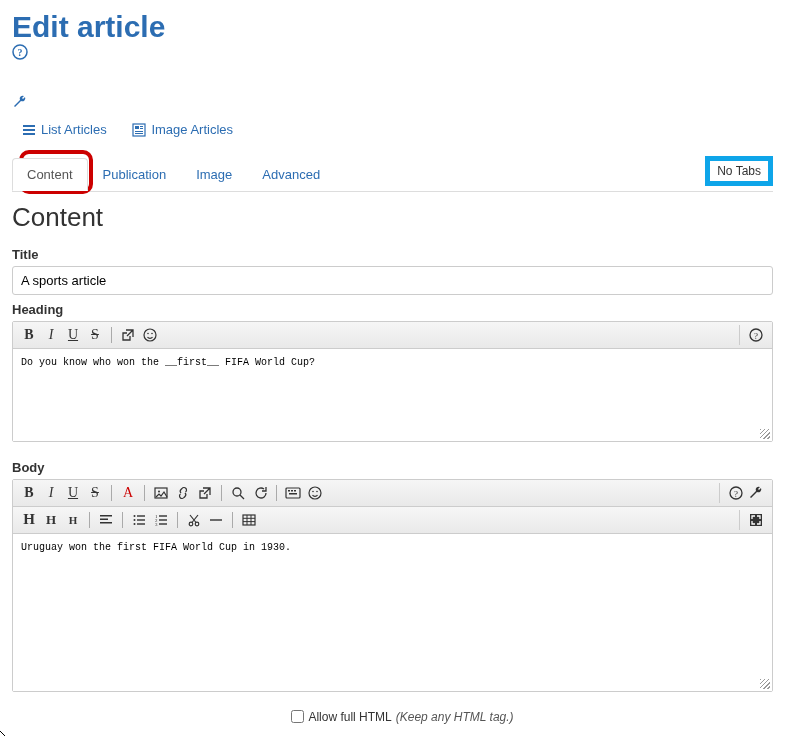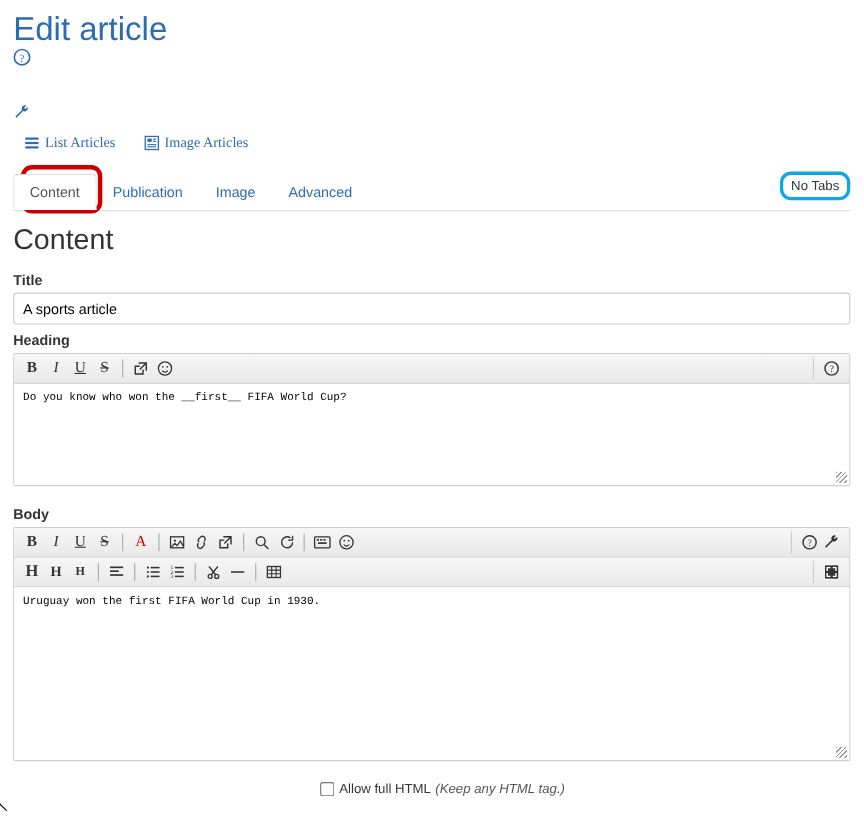--- a/index.html
+++ b/index.html
@@ -1,28 +1,28 @@
 <!DOCTYPE html>
 <html><head>
 <meta charset="utf-8">
 <style>
 * { box-sizing: border-box; margin: 0; padding: 0; }
 body { font-family: Arial, Helvetica, sans-serif; font-size: 13px; color: #333; background: #fff; padding: 10px 12px; }
-.page-title { font-size: 30px; font-weight: normal; color: #2c6db2; margin-bottom: 12px; }
+.page-title { font-size: 30px; font-weight: bold; color: #2c6db2; margin-bottom: 12px; }
 .page-title .ticon { font-size: 18px; color: #2c6db2; margin-left: 6px; vertical-align: middle; cursor: pointer; }
 .nav-links { margin-bottom: 18px; padding-left: 10px; }
-.nav-links a { color: #2c6db2; text-decoration: none; font-size: 13px; margin-right: 22px; display: inline-flex; align-items: center; font-family: Liberation Serif, serif; }
+.nav-links a { color: #2c6db2; text-decoration: none; font-size: 13px; margin-right: 22px; display: inline-flex; align-items: center; }
 .nav-links .nicon { margin-right: 5px; color: #2c6db2; }
 
 .tabs-row { position: relative; border-bottom: 1px solid #ddd; margin-bottom: 10px; }
 .tabs { display: flex; }
 .tab { padding: 8px 14px; color: #2c6db2; cursor: pointer; font-size: 13px; border: 1px solid transparent; position: relative; }
 .tab.active { color: #555; border: 1px solid #ddd; border-bottom-color: #fff; border-radius: 4px 4px 0 0; background: #fff; }
 .highlight-ring { position: absolute; border: 4px solid #c00; border-radius: 10px; left: 7px; top: -8px; width: 74px; height: 44px; pointer-events: none; }
-.no-tabs { position: absolute; right: 0; top: -2px; border: 3px solid #0ea5e9; border-radius: 10px; padding: 3px 7px; font-size: 12px; cursor: pointer; background: #fff; color: #333; }
+.no-tabs { position: absolute; right: 0; top: -2px; border: 5px solid #0ea5e9; border-radius: 0; padding: 3px 7px; font-size: 12px; cursor: pointer; background: #fff; color: #333; }
 
 h2.section { font-size: 26px; font-weight: normal; margin: 8px 0 14px; }
 .label { font-weight: bold; font-size: 13px; margin-bottom: 4px; display: block; }
 .text-input { width: 100%; padding: 6px 8px; border: 1px solid #ccc; border-radius: 3px; font-size: 13px; margin-bottom: 7px; }
 
 .editor-wrap { border: 1px solid #ccc; border-radius: 2px; margin-bottom: 18px; position: relative; }
 .toolbar { background: linear-gradient(#f6f6f6,#e9e9e9); border-bottom: 1px solid #ccc; padding: 3px 6px; display: flex; align-items: center; gap: 2px; font-family: Georgia, serif; }
 .toolbar .btn { display: inline-flex; align-items: center; justify-content: center; min-width: 20px; height: 20px; cursor: pointer; color: #333; font-size: 14px; }
 .toolbar .sep { width: 1px; height: 16px; background: #aaa; margin: 0 4px; }
 .toolbar-right { margin-left: auto; display: flex; align-items: center; border-left: 1px solid #ccc; padding-left: 6px; }

